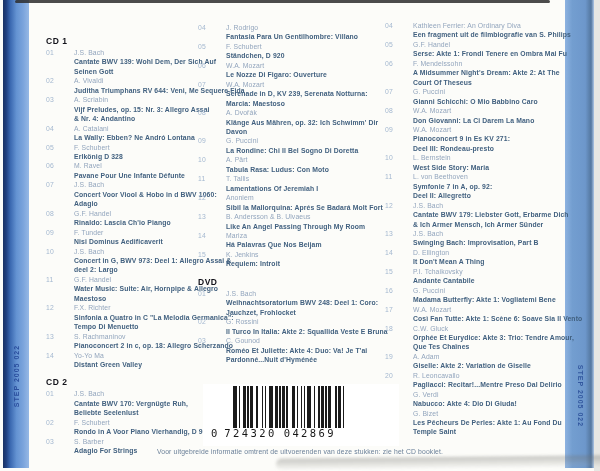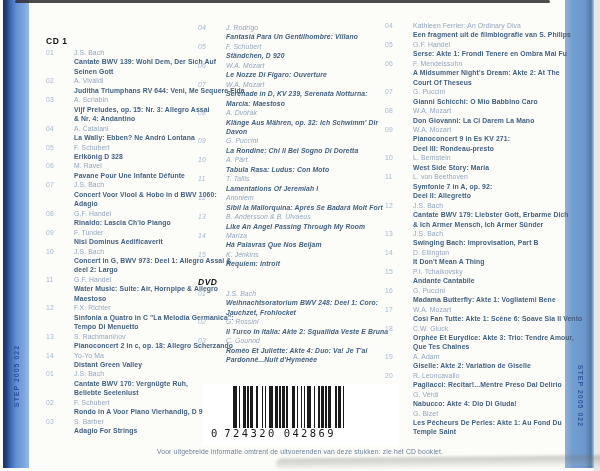--- a/index.html
+++ b/index.html
@@ -26,21 +26,21 @@
     background:linear-gradient(to right,#8db2e0 0%,#739ed0 25%,#6d97cb 70%,#54779f 90%,#aec7e6 100%);}
   .spine-text{position:absolute;left:50%;white-space:nowrap;
     font-size:7px;font-weight:700;letter-spacing:1px;color:#2b4f9e;}
   .spine-left .spine-text{top:376px;transform:translate(-50%,-50%) rotate(-90deg);}
   .spine-right .spine-text{top:396px;transform:translate(-50%,-50%) rotate(90deg);color:#33589f;}
 
   
   .columns{position:absolute;inset:0;}
   .col{position:absolute;font-size:6.8px;line-height:9.45px;letter-spacing:.12px;}
   .col1{left:46px;top:36px;width:152px;}
-  .col2{left:198px;top:23px;width:164px;font-style:italic;}
+  .col2{left:198px;top:23px;width:164px;}
   .col3{left:385px;top:21px;width:174px;}
   .disc-header{font-size:8.5px;line-height:10px;font-weight:700;color:#12121a;
     letter-spacing:.5px;margin:8px 0 2px 0;}
   .col > .disc-header:first-child{margin-top:0;}
   .track{display:flex;align-items:flex-start;}
   .num{flex:none;width:14px;margin-right:14px;color:#a4b8d0;}
   .tbody{flex:none;}
   .artist{color:#92a5bd;white-space:nowrap;}
   .title{color:#41607f;font-weight:700;white-space:nowrap;}
 
@@ -170,20 +170,21 @@
             <div class="title">Pianoconcert 2 in c, op. 18: Allegro Scherzando</div>
           </div>
         </div>
         <div class="track">
           <span class="num">14</span>
           <div class="tbody">
             <div class="artist">Yo-Yo Ma</div>
             <div class="title">Distant Green Valley</div>
           </div>
         </div>
+        <div class="disc-header">CD 2</div>
         <div class="track">
           <span class="num">01</span>
           <div class="tbody">
             <div class="artist">J.S. Bach</div>
             <div class="title">Cantate BWV 170: Vergnügte Ruh,</div>
             <div class="title">Beliebte Seelenlust</div>
           </div>
         </div>
         <div class="track">
           <span class="num">02</span>

